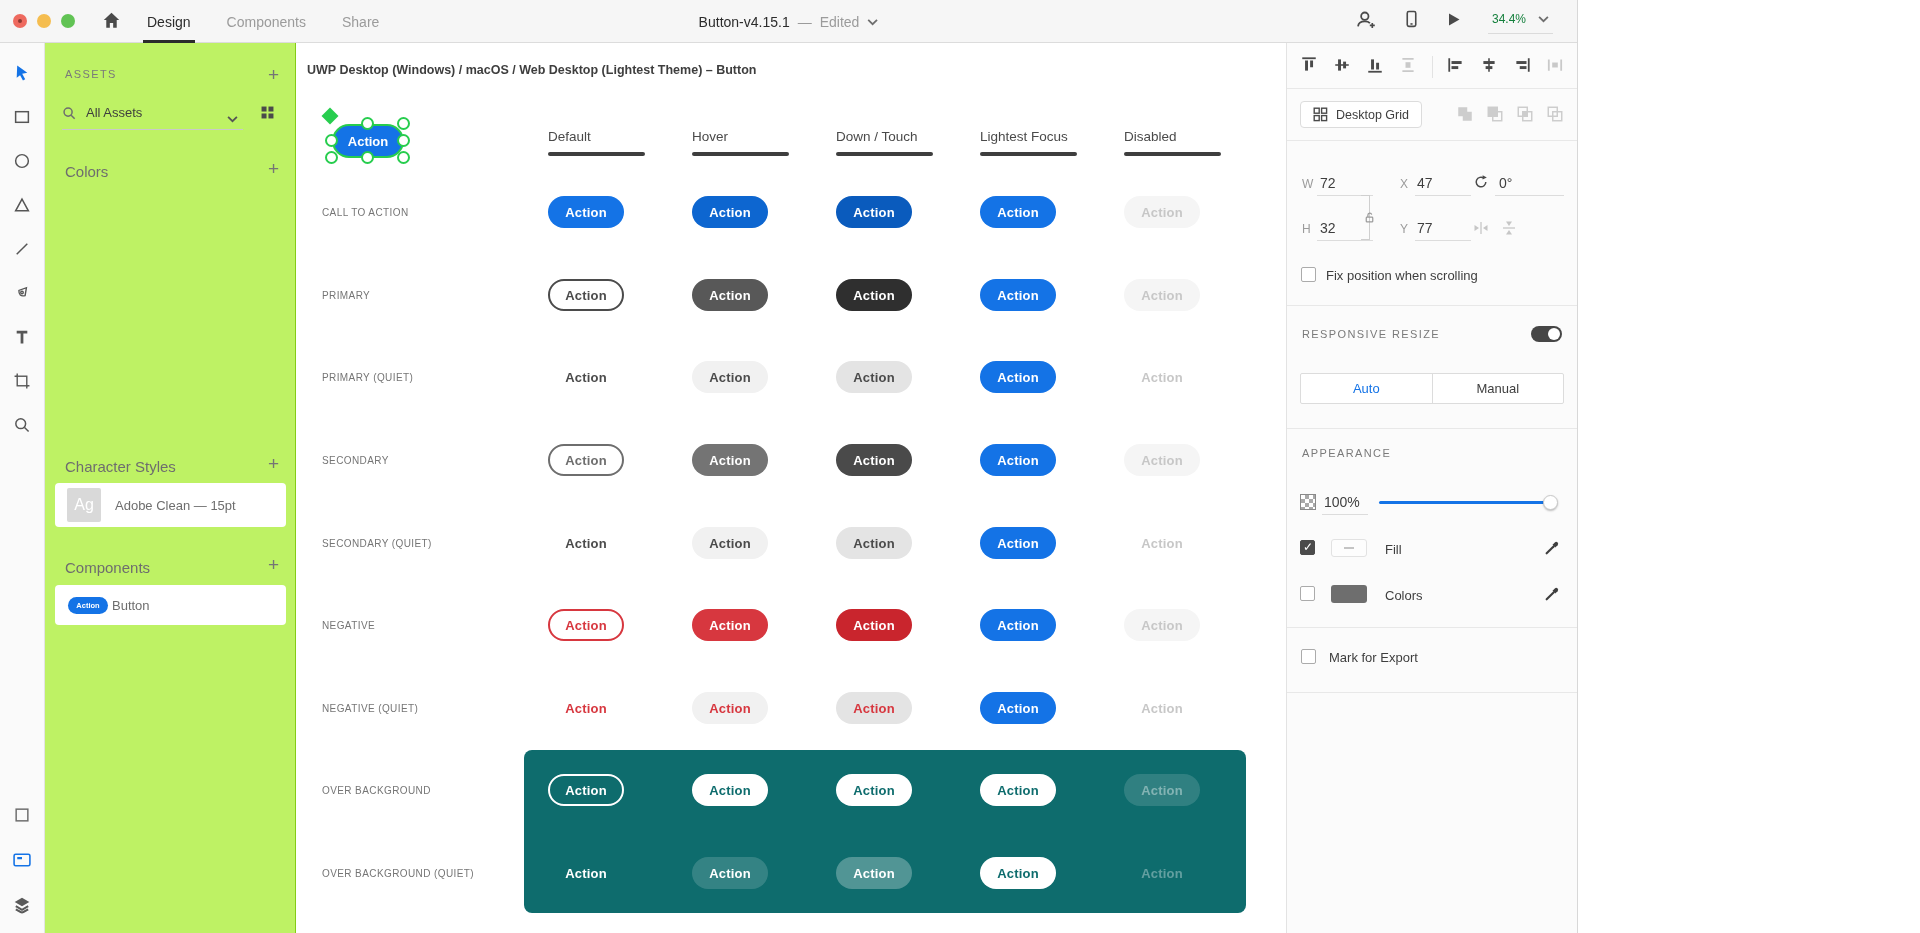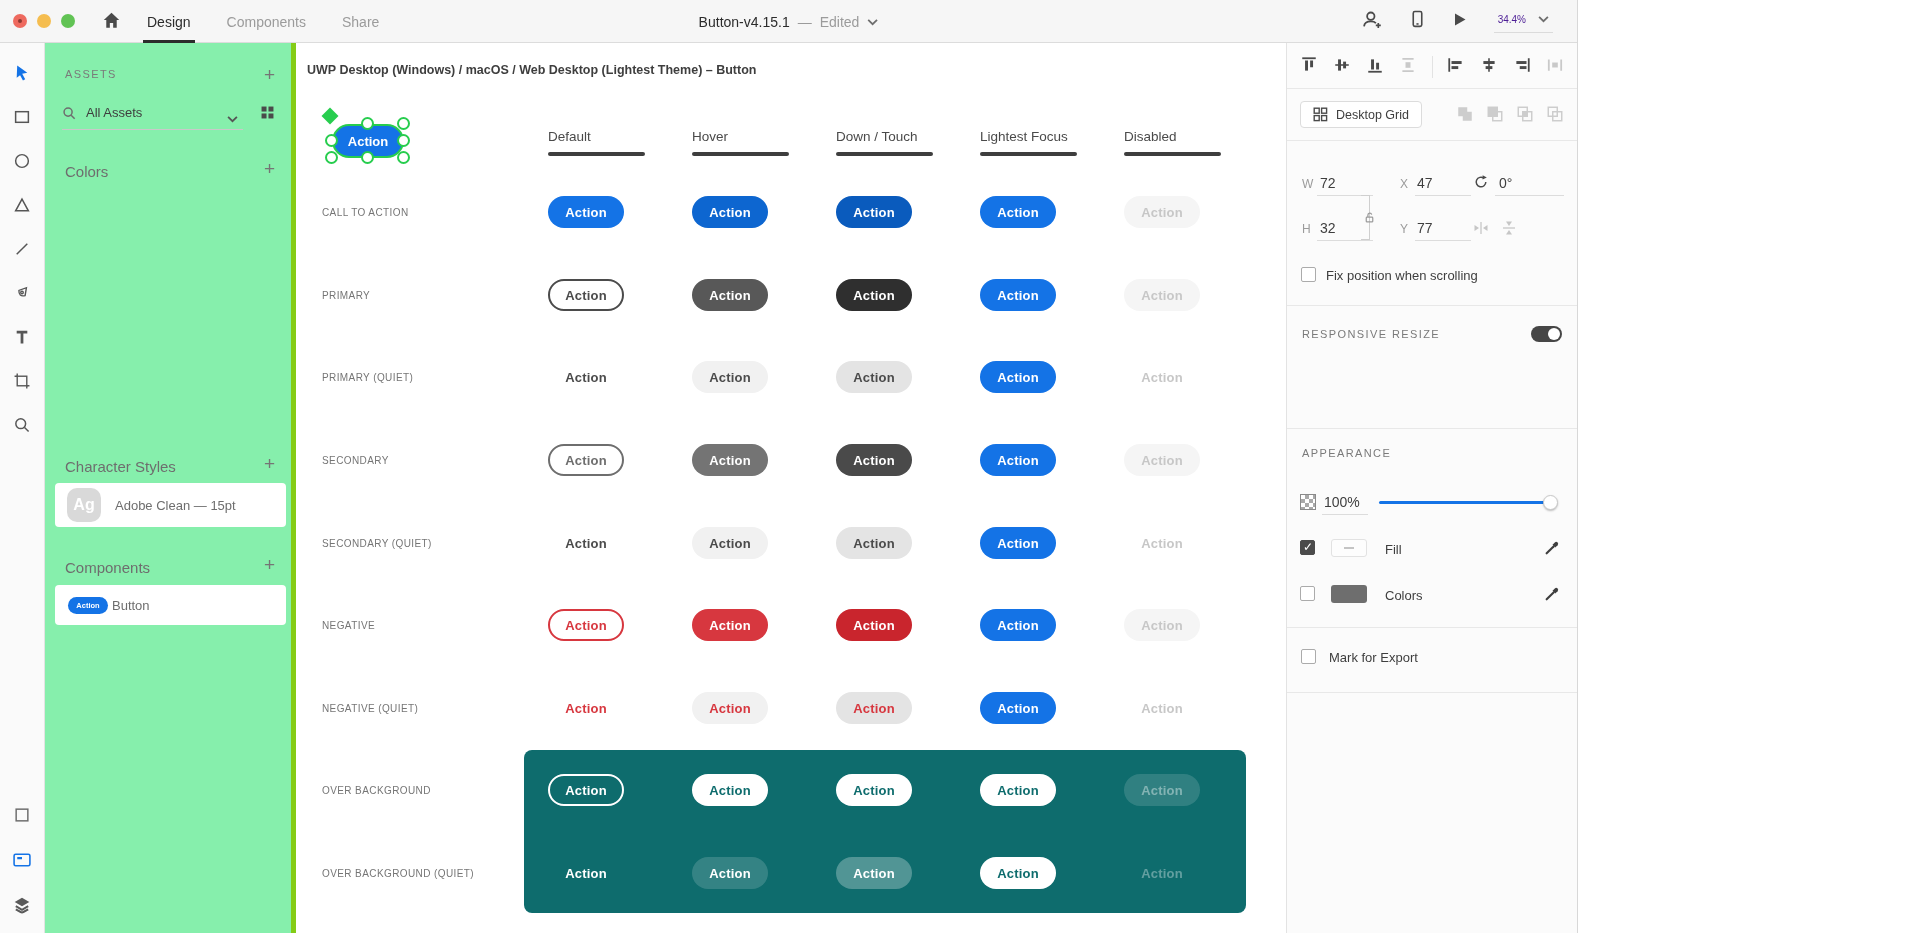--- a/index.html
+++ b/index.html
@@ -16,42 +16,42 @@
   .homebtn{position:absolute;left:102px;top:11px;background:none;border:0;cursor:default}
   .tabs{position:absolute;left:147px;top:0;height:43px;display:flex;gap:36px;align-items:center}
   .tab{font-size:14px;color:#9B9B9B;position:relative;height:43px;display:flex;align-items:center}
   .tab.active{color:#2C2C2C}
   .tab.active::after{content:"";position:absolute;left:-4px;right:-4px;bottom:0;height:3px;background:#2C2C2C}
   .doc{position:absolute;left:50%;top:0;transform:translateX(-50%);height:43px;display:flex;align-items:center;gap:8px}
   .doc .dt{font-size:14px;color:#2C2C2C}
   .doc .sep,.doc .st{font-size:14px;color:#9B9B9B}
   .tr-right{position:absolute;right:24px;top:0;height:43px;display:flex;align-items:center;gap:26px}
   .zoomctl{display:flex;align-items:center;gap:12px;border-bottom:1px solid #DBDBDB;padding:3px 4px 7px 4px}
-  .zoomctl .zl{font-size:10px;color:#4c1d95}
+  .zoomctl .zl{font-size:12px;color:#15803d}
 
   
   .main{display:flex;height:890px}
 
   
   .rail{position:relative;width:45px;background:#FAFAFA;border-right:1px solid #E3E3E3;flex:none}
   .ticon{position:absolute;left:50%;transform:translate(-50%,-50%)}
 
   
-  .assets{position:relative;width:251px;background:#86efac;border-right:5px solid #84cc16;flex:none}
+  .assets{position:relative;width:251px;background:#bef264;border-right:1px solid #84cc16;flex:none}
   .ph{font-size:11px;letter-spacing:1.4px;color:#7A7A7A}
   .sechead{font-size:15px;color:#6E6E6E}
   .plus{position:absolute;font-size:19px;font-weight:300;color:#757575;line-height:1}
   .uline{position:absolute;height:1px;background:#C9C9C9}
   .acard{background:#fff;border-radius:4px;display:flex;align-items:center}
   .swatch{width:26px;height:26px;border-radius:3px;margin-left:12px;flex:none}
   .swatch.bordered{border:1px solid #E0E0E0}
   .clabel{font-size:13px;color:#6E6E6E;margin-left:14px}
   #color-list{position:absolute;left:10px;top:148px;width:231px;display:flex;flex-direction:column;gap:10px}
   #color-list .acard{height:38px}
-  .agthumb{width:34px;height:34px;background:#D9D9D9;border-radius:10px;margin-left:12px;display:flex;align-items:center;justify-content:center;color:#fff;font-size:16px;font-weight:700}
+  .agthumb{width:34px;height:34px;background:#D9D9D9;border-radius:2px;margin-left:12px;display:flex;align-items:center;justify-content:center;color:#fff;font-size:16px;font-weight:400}
   .cpill{width:40px;height:17px;border-radius:9px;background:var(--accent);margin-left:13px;display:flex;align-items:center;justify-content:center;color:#fff;font-size:7.5px;font-weight:700}
 
   
   .canvas{position:relative;flex:1;background:#FFFFFF;overflow:hidden}
   .ab-title{position:absolute;left:11px;top:20px;font-size:12.5px;font-weight:700;color:#3E3E3E}
   .teal{position:absolute;left:228px;top:707px;width:722px;height:163px;border-radius:8px;background:var(--teal-background)}
   .colhead{position:absolute;top:84px}
   .collabel{font-size:13.5px;color:#4A4A4A}
   .colbar{width:97px;height:4px;background:#3E3E3E;margin-top:7px;border-radius:2px}
   .rowlabel{position:absolute;left:26px;font-size:10px;letter-spacing:.4px;color:#757575}
@@ -468,20 +468,24 @@
             <path d="M5 1.5 L8 6 L11 1.5 Z" fill="#C6C6C6"></path>
             <path d="M5 14.5 L8 10 L11 14.5 Z" fill="#C6C6C6"></path>
           </svg></span>
 
       <span class="cb" style="left:14px;top:224px"></span>
       <span class="cblabel" style="left:39px;top:225px">Fix position when scrolling</span>
       <div class="hdiv" style="top:262px"></div>
 
       <div class="ph" style="position:absolute;left:15px;top:285px">RESPONSIVE RESIZE</div>
       <span class="toggle on"></span>
+      <div class="seg">
+        <span class="active">Auto</span>
+        <span>Manual</span>
+      </div>
       <div class="hdiv" style="top:385px"></div>
 
       <div class="ph" style="position:absolute;left:15px;top:404px">APPEARANCE</div>
       <span class="checker"></span>
       <span class="fval" style="left:37px;top:451px">100%</span>
       <i class="insuline" style="left:35px;top:471px;width:46px"></i>
       <div class="slider">
           <span class="knob"></span>
         </div>
 

